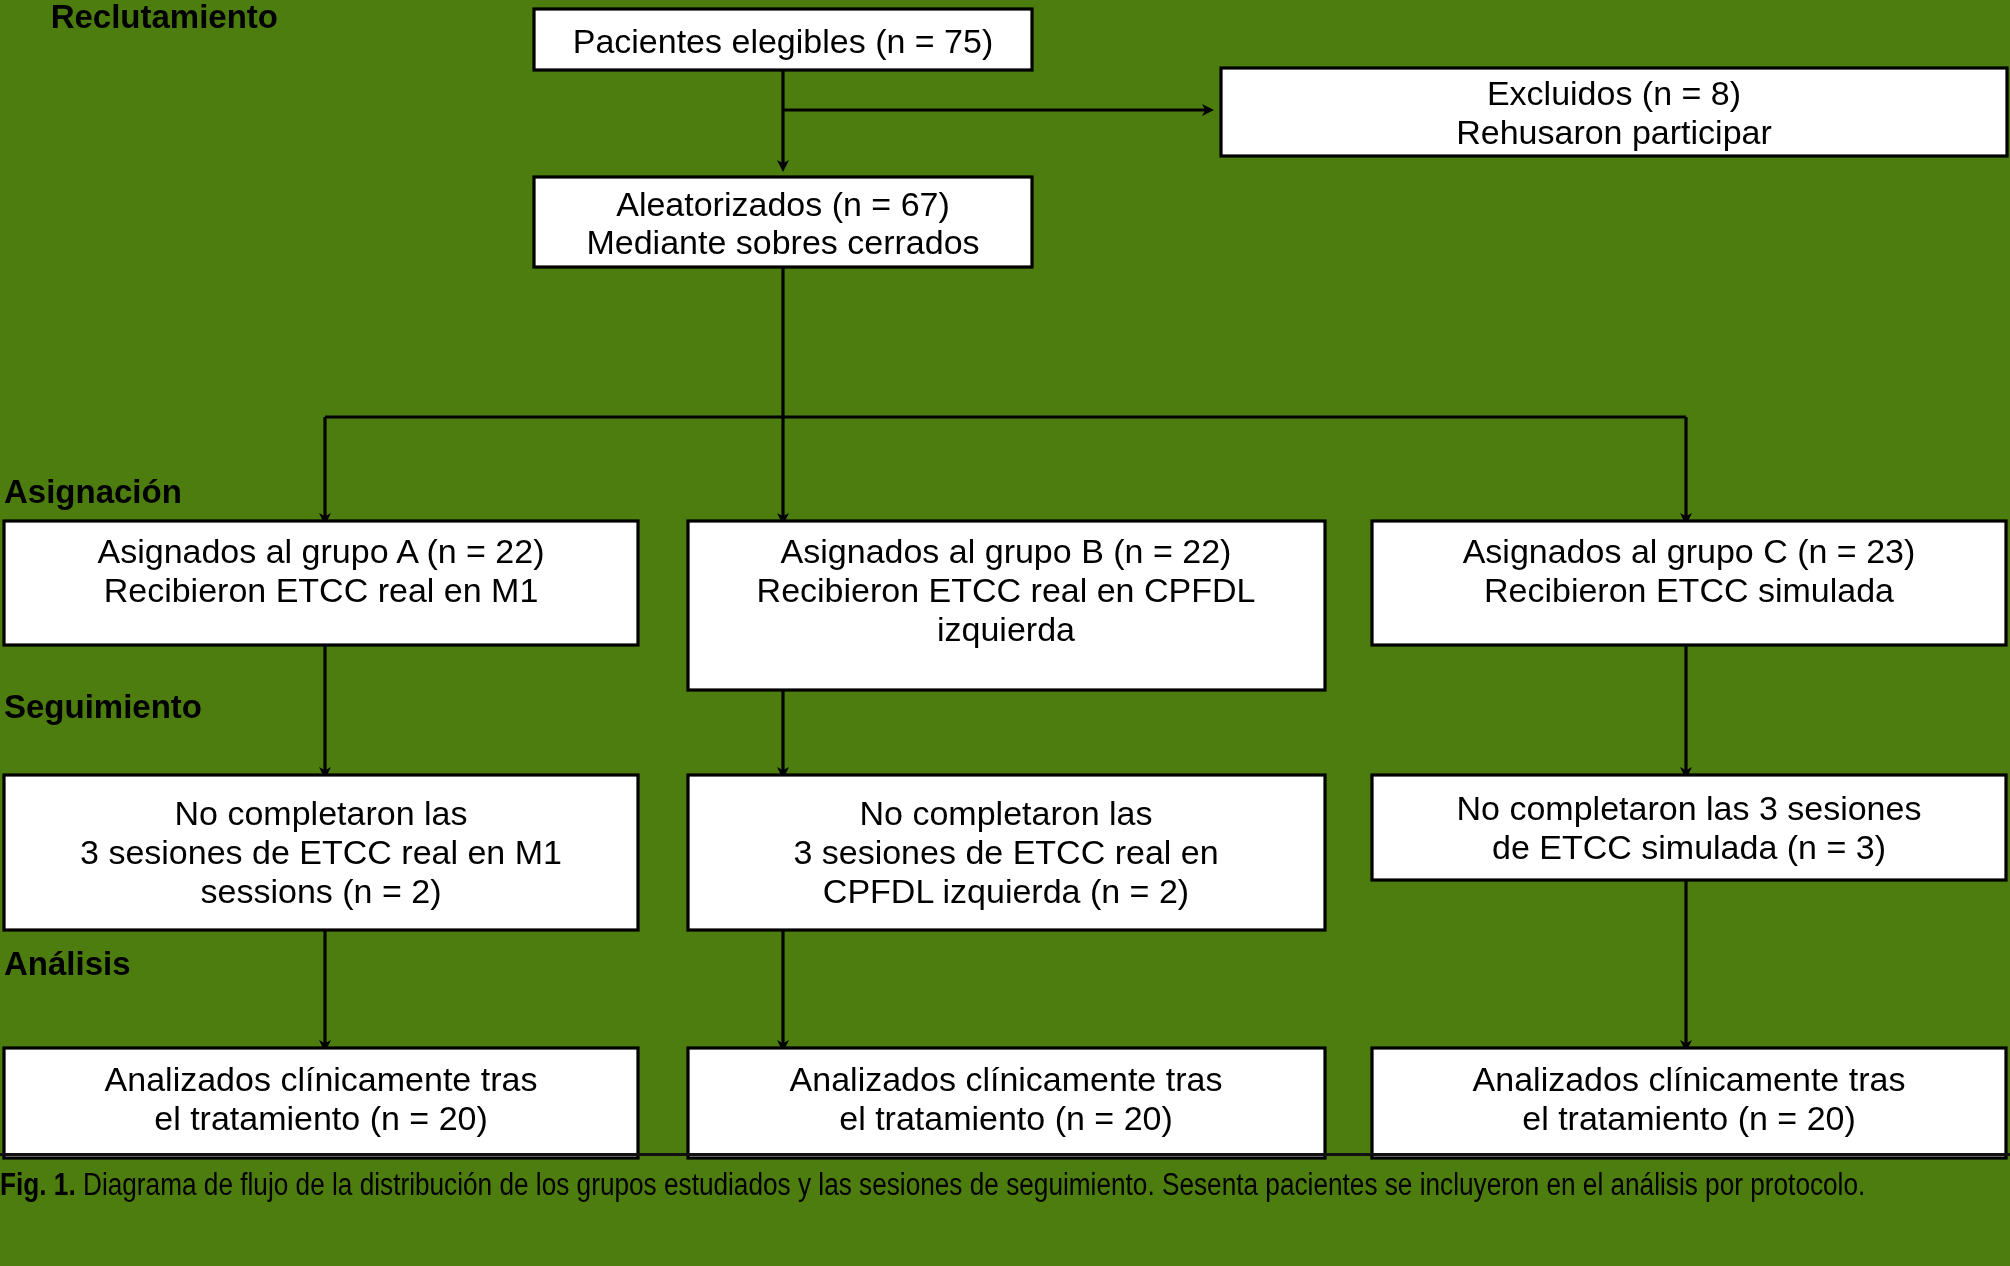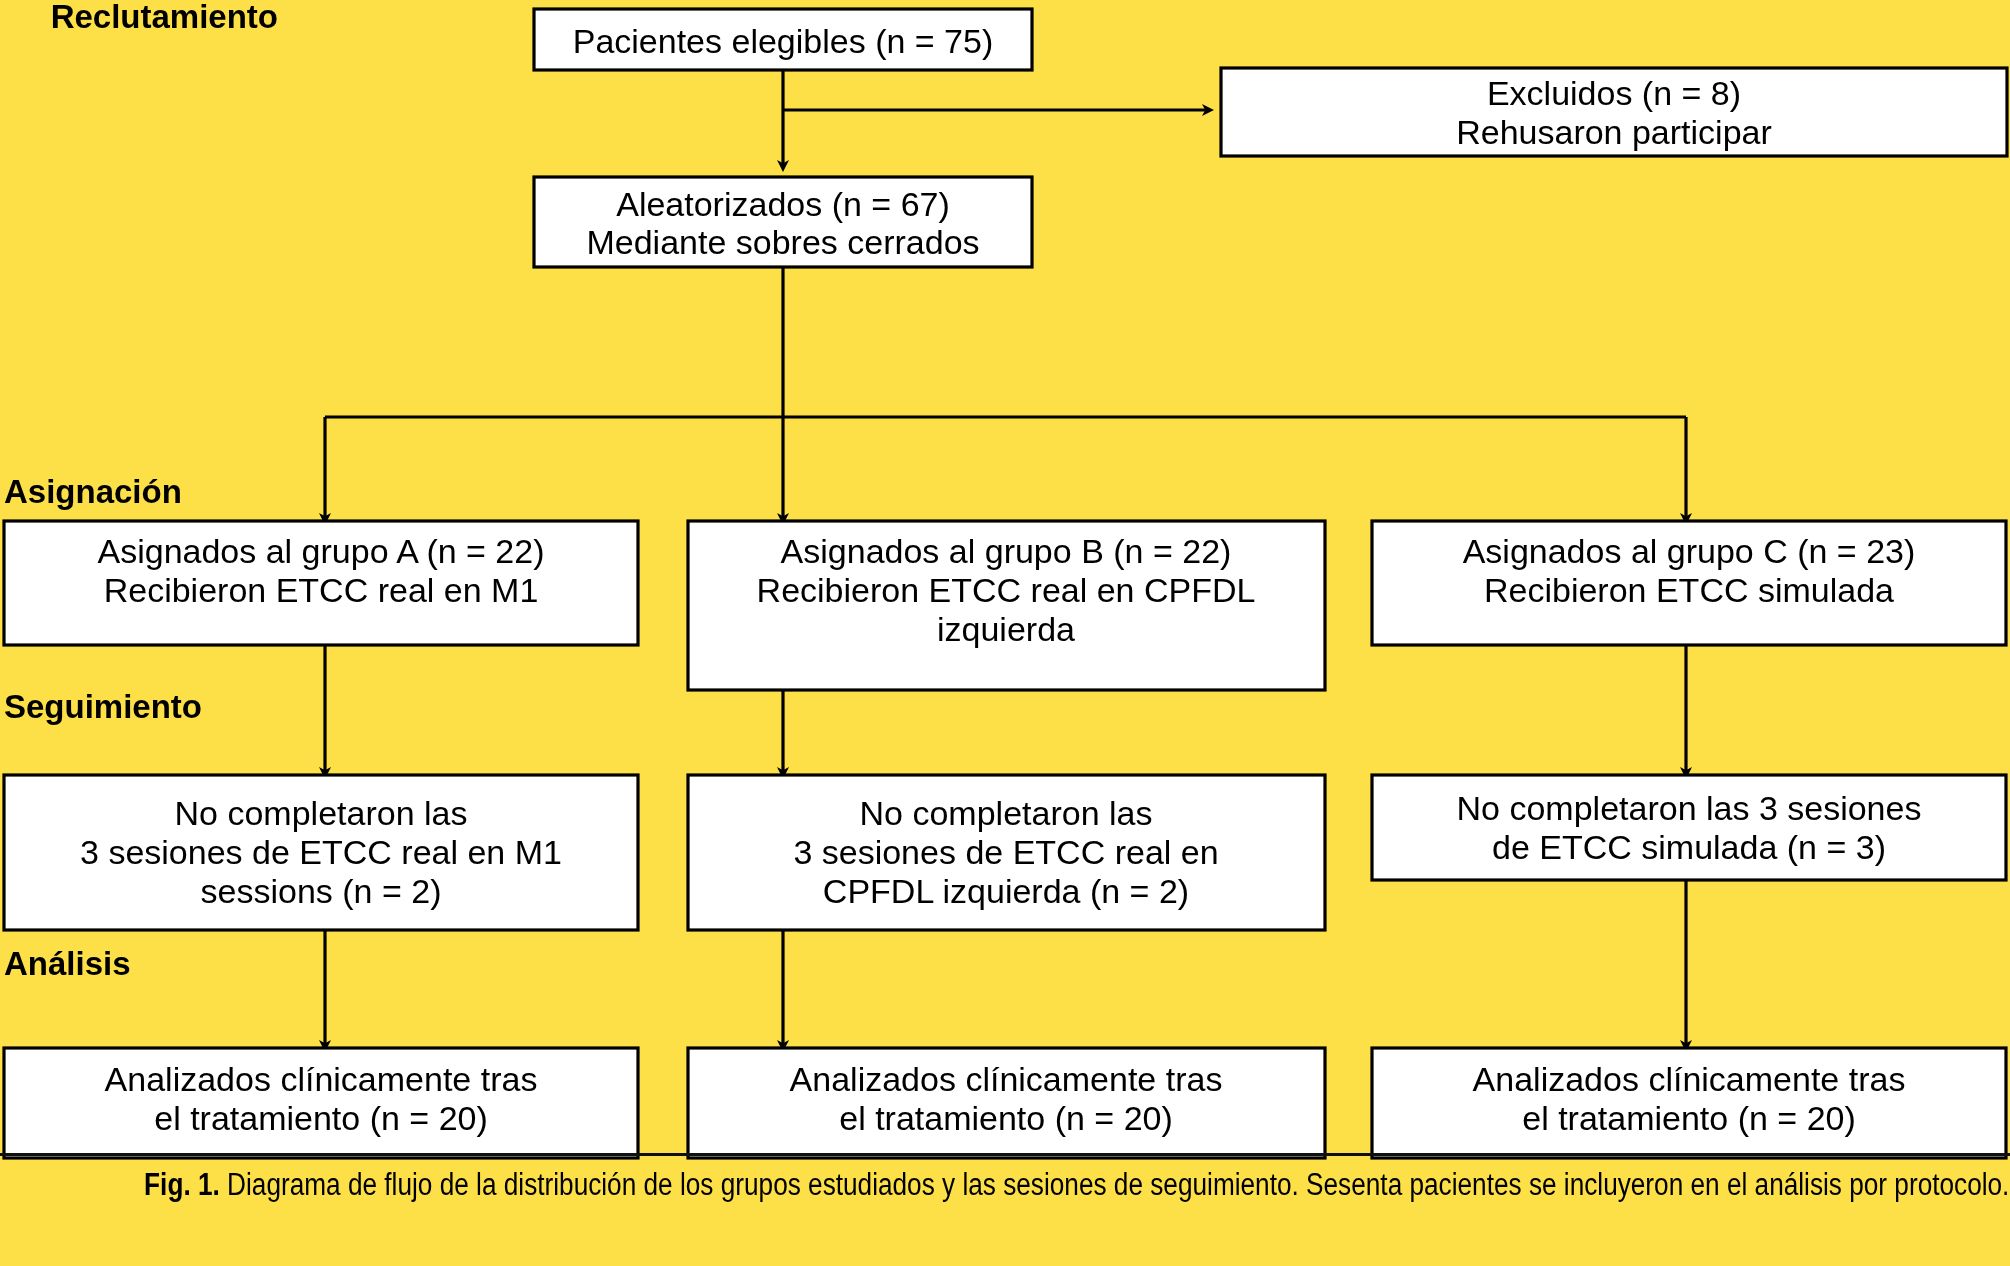--- a/index.html
+++ b/index.html
@@ -1,24 +1,24 @@
 <!DOCTYPE html>
 <html><head>
 <meta charset="utf-8">
 <style>
   html,body{margin:0;padding:0;background:#fff;}
   body{width:2010px;height:1266px;overflow:hidden;
        font-family:"Liberation Sans","DejaVu Sans",sans-serif;}
-  #stage{position:relative;width:2010px;height:1266px;background:#fde047;}
+  #stage{position:relative;width:2010px;height:1266px;background:#4d7c0f;}
   svg#flow{position:absolute;left:0;top:0;width:2010px;height:1266px;}
   .boxtext{font-family:"Liberation Sans","DejaVu Sans",sans-serif;
            font-size:34px;fill:#000;text-anchor:middle;}
   .stagelabel{font-family:"Liberation Sans","DejaVu Sans",sans-serif;
               font-size:33px;font-weight:bold;fill:#000;}
-  .caption-wrap{position:absolute;left:0;top:1153px;width:2010px;text-align:right;}
+  .caption-wrap{position:absolute;left:0;top:1153px;width:2010px;}
   .caprule{height:0;border-top:3px solid #111;width:2010px;margin:0;}
   .caption{font-family:"Liberation Sans Narrow","Liberation Sans","DejaVu Sans Condensed","DejaVu Sans",sans-serif;
            font-size:31px;line-height:1.22;color:#000;padding-top:10px;
            transform:scaleX(0.845);transform-origin:0 0;width:2378px;}
   .caption b{font-weight:bold;}
 </style>
 </head>
 <body>
 
 <div id="stage">

